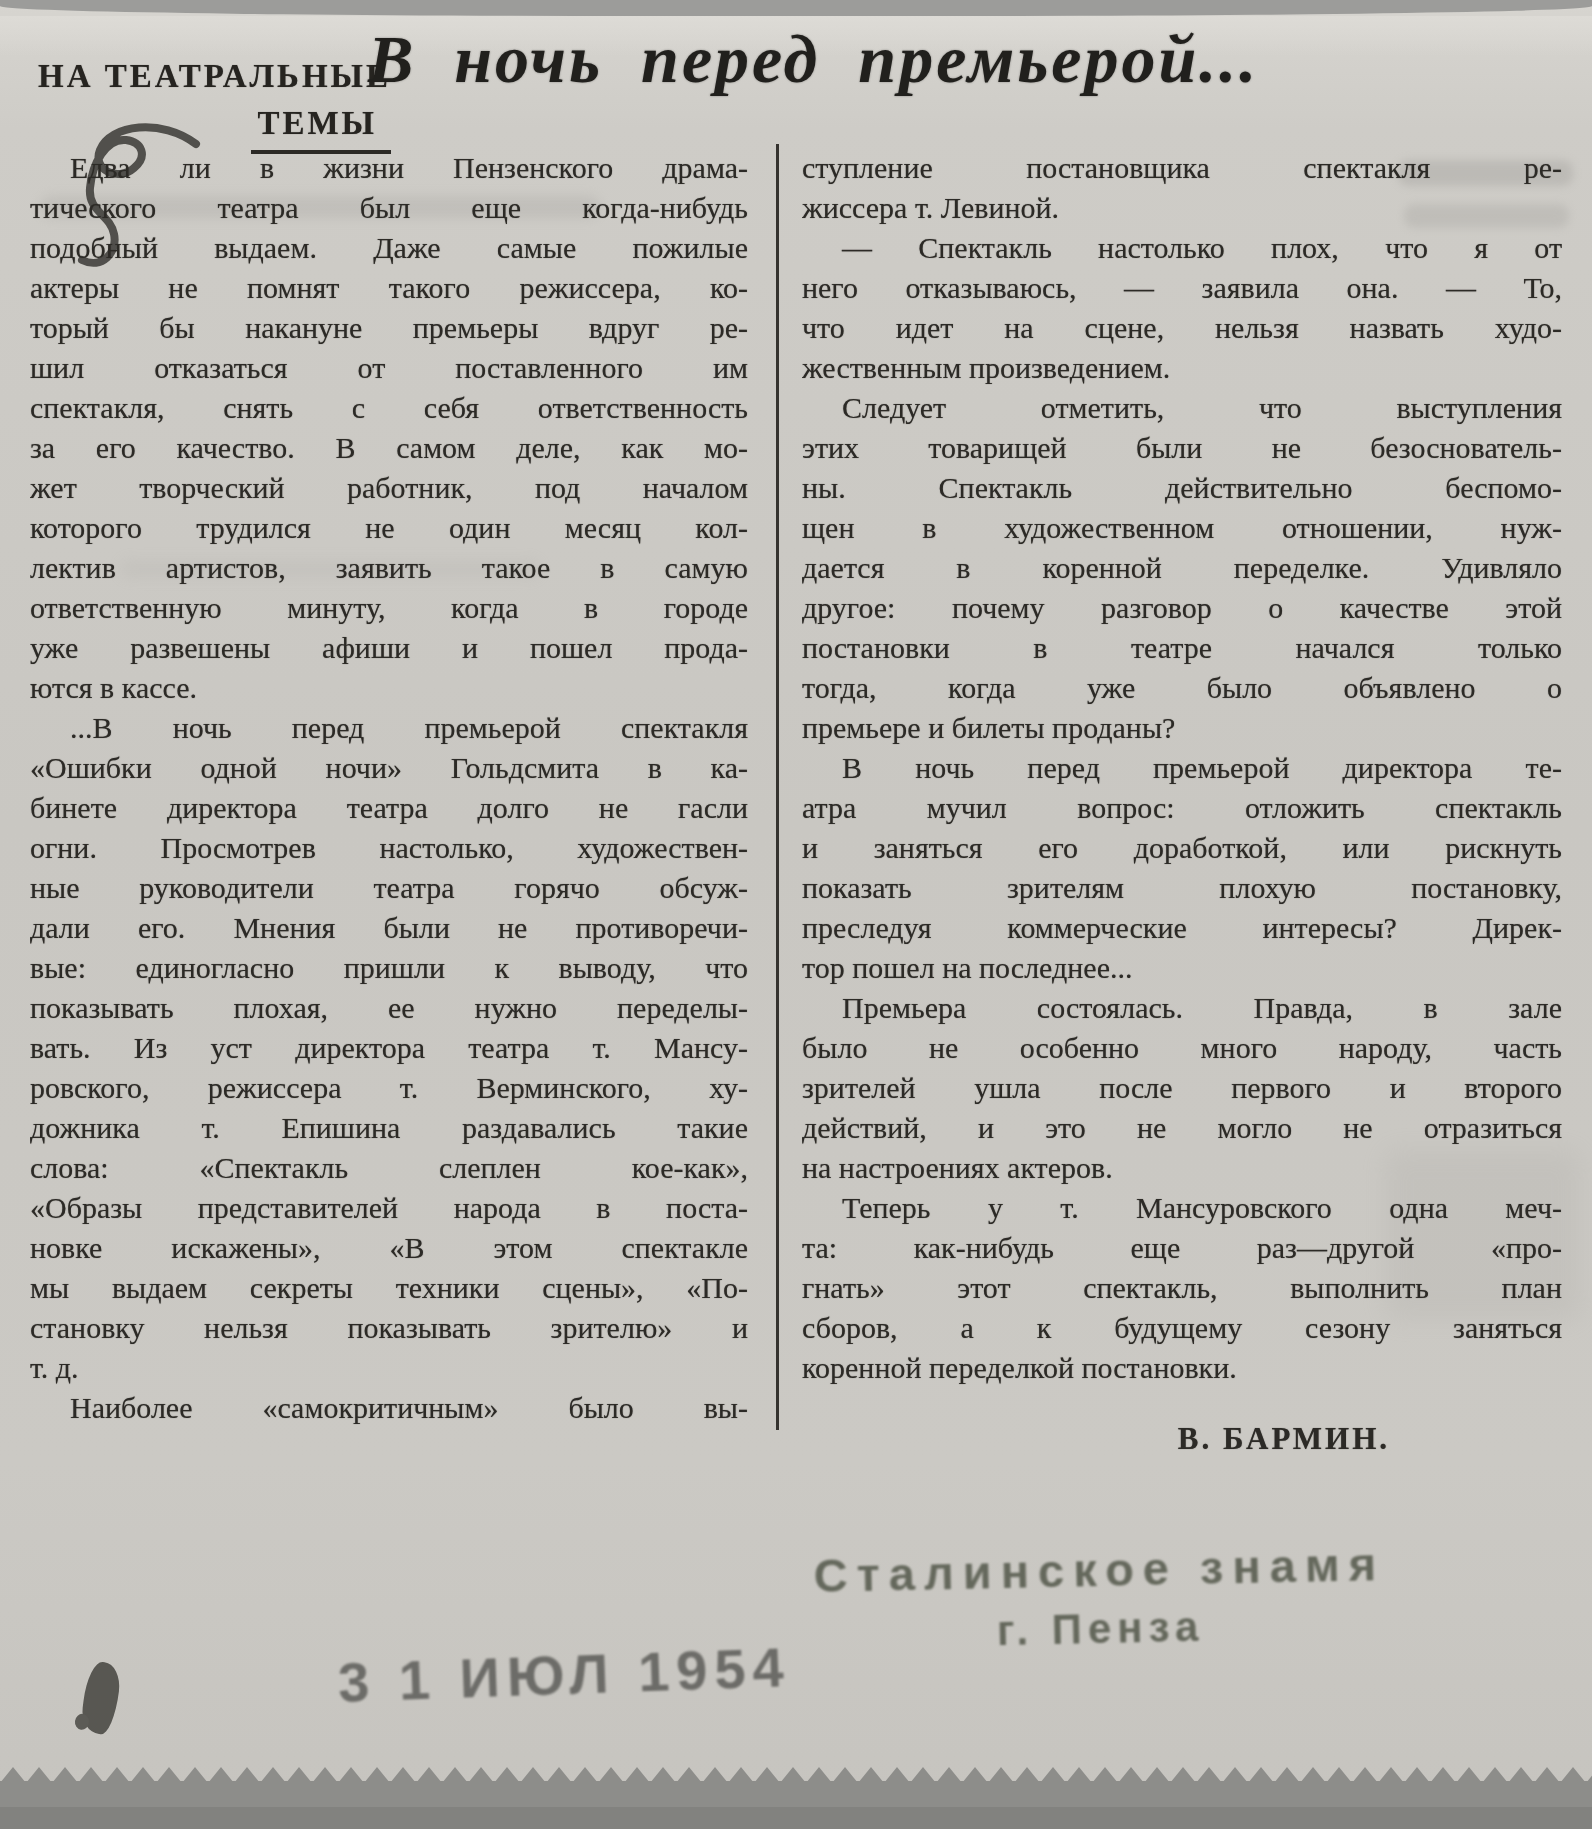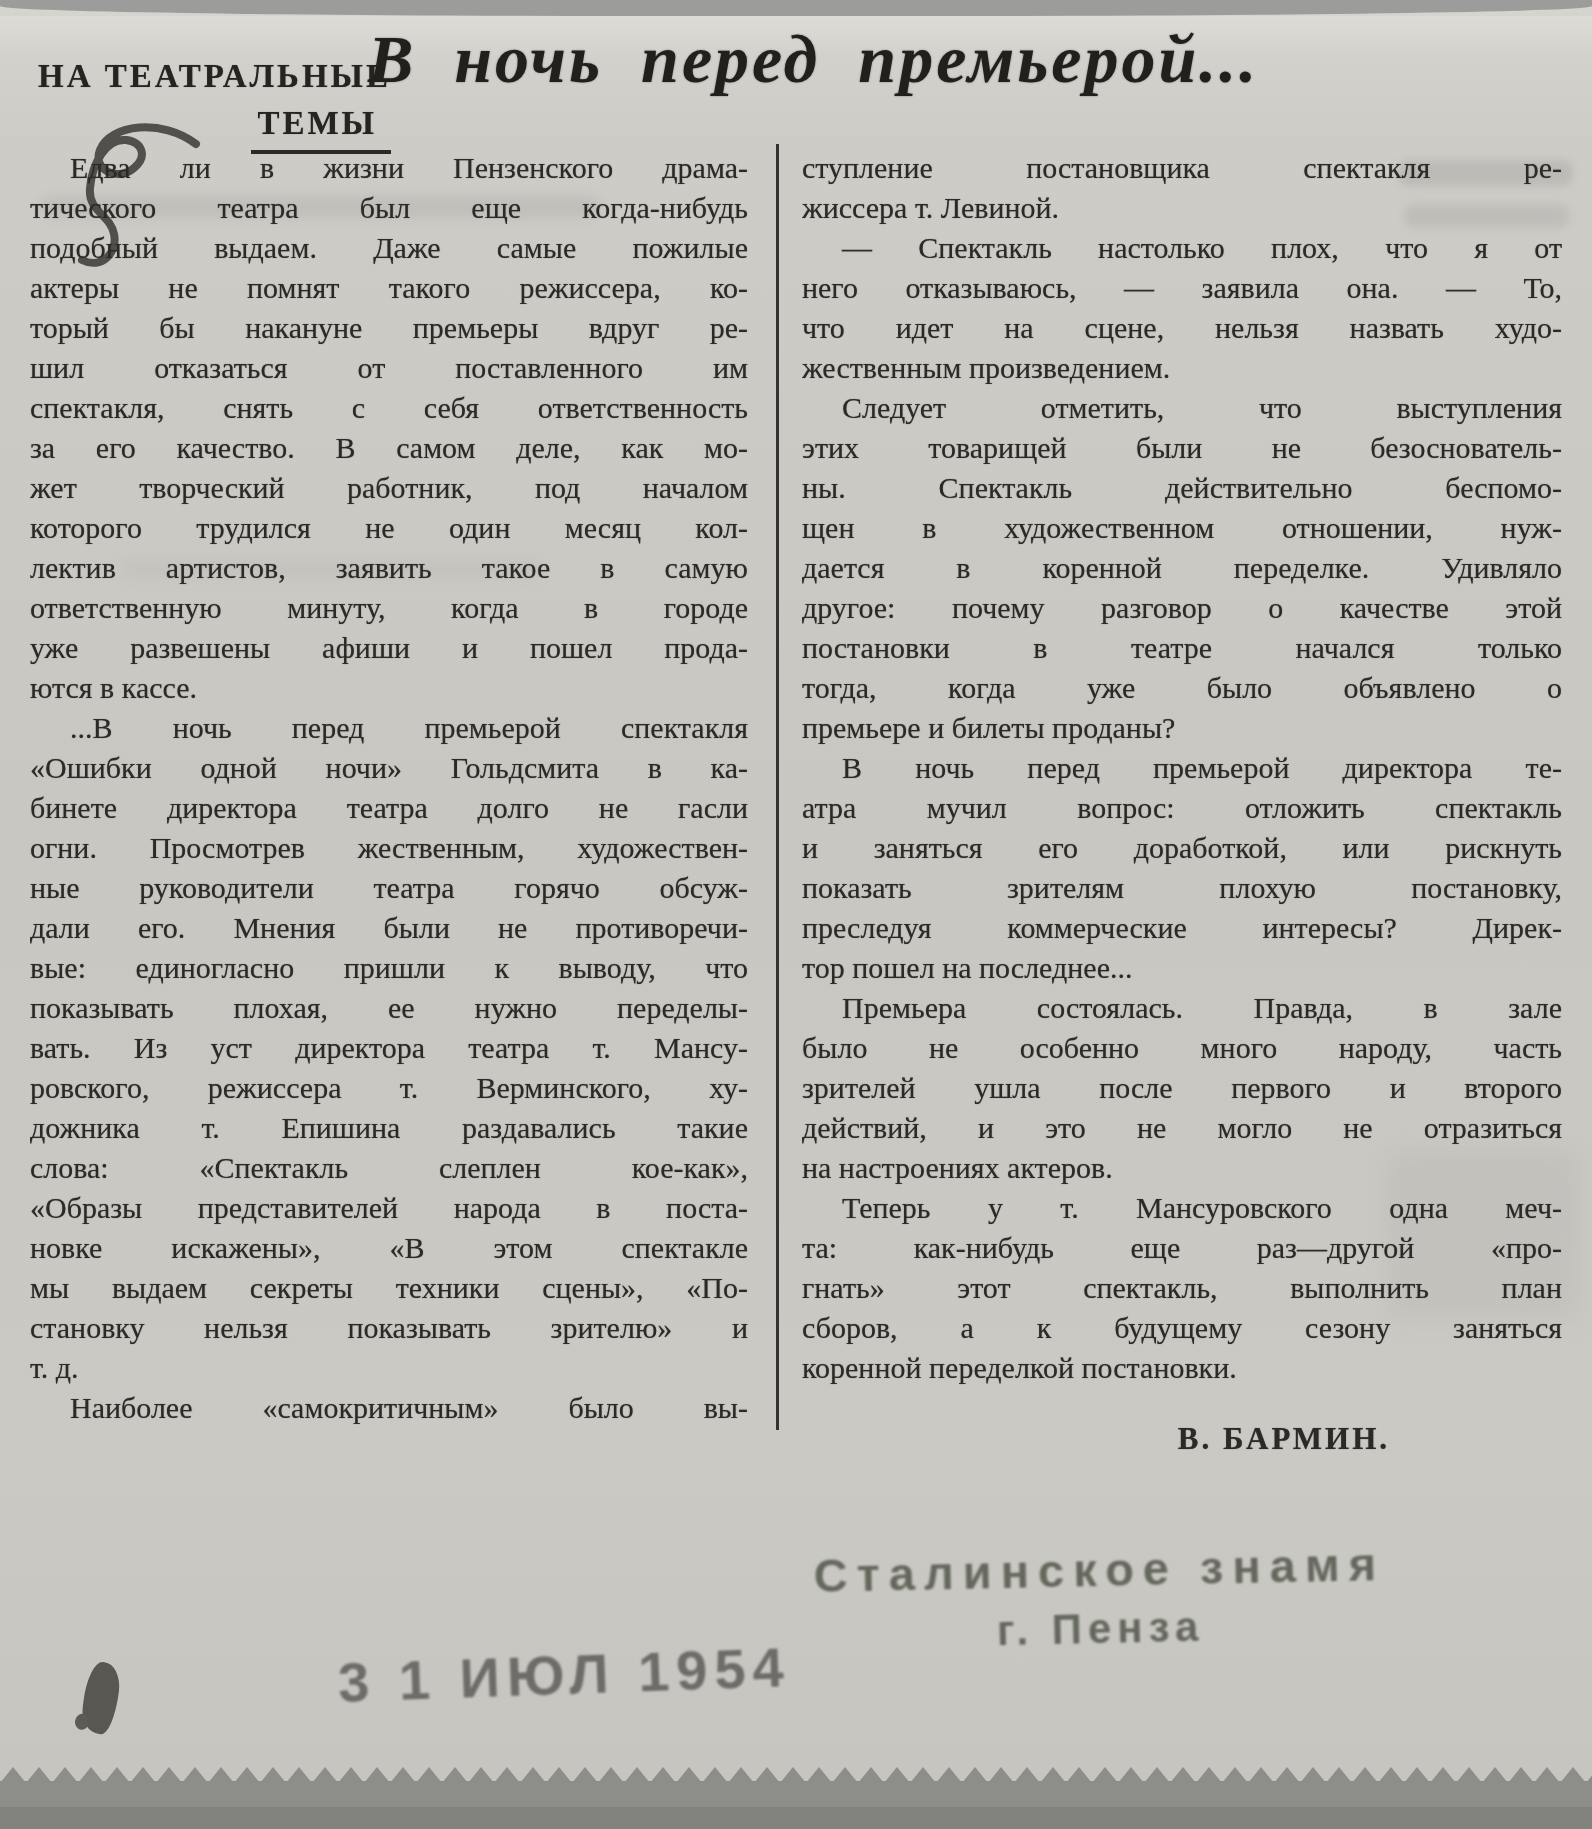--- a/index.html
+++ b/index.html
@@ -103,21 +103,21 @@
           <div class="line">которого трудился не один месяц кол-</div>
           <div class="line">лектив артистов, заявить такое в самую</div>
           <div class="line">ответственную минуту, когда в городе</div>
           <div class="line">уже развешены афиши и пошел прода-</div>
           <div class="line endline">ются в кассе.</div>
         </div>
         <div class="para">
           <div class="line indent">...В ночь перед премьерой спектакля</div>
           <div class="line">«Ошибки одной ночи» Гольдсмита в ка-</div>
           <div class="line">бинете директора театра долго не гасли</div>
-          <div class="line">огни. Просмотрев жественным, художествен-</div>
+          <div class="line">огни. Просмотрев настолько, художествен-</div>
           <div class="line">ные руководители театра горячо обсуж-</div>
           <div class="line">дали его. Мнения были не противоречи-</div>
           <div class="line">вые: единогласно пришли к выводу, что</div>
           <div class="line">показывать плохая, ее нужно переделы-</div>
           <div class="line">вать. Из уст директора театра т. Мансу-</div>
           <div class="line">ровского, режиссера т. Верминского, ху-</div>
           <div class="line">дожника т. Епишина раздавались такие</div>
           <div class="line">слова: «Спектакль слеплен кое-как»,</div>
           <div class="line">«Образы представителей народа в поста-</div>
           <div class="line">новке искажены», «В этом спектакле</div>

